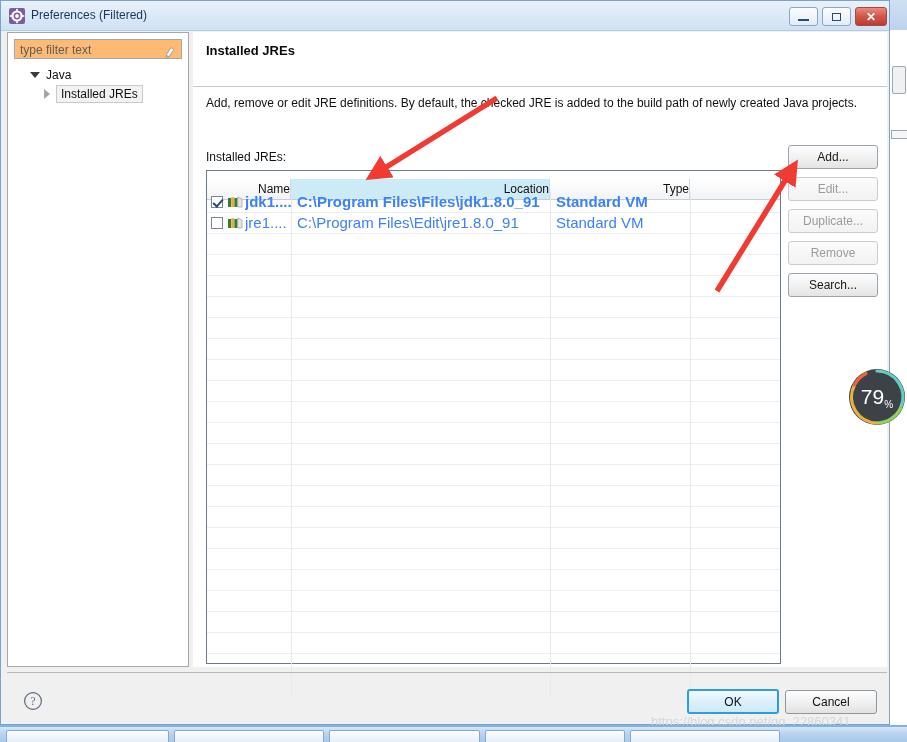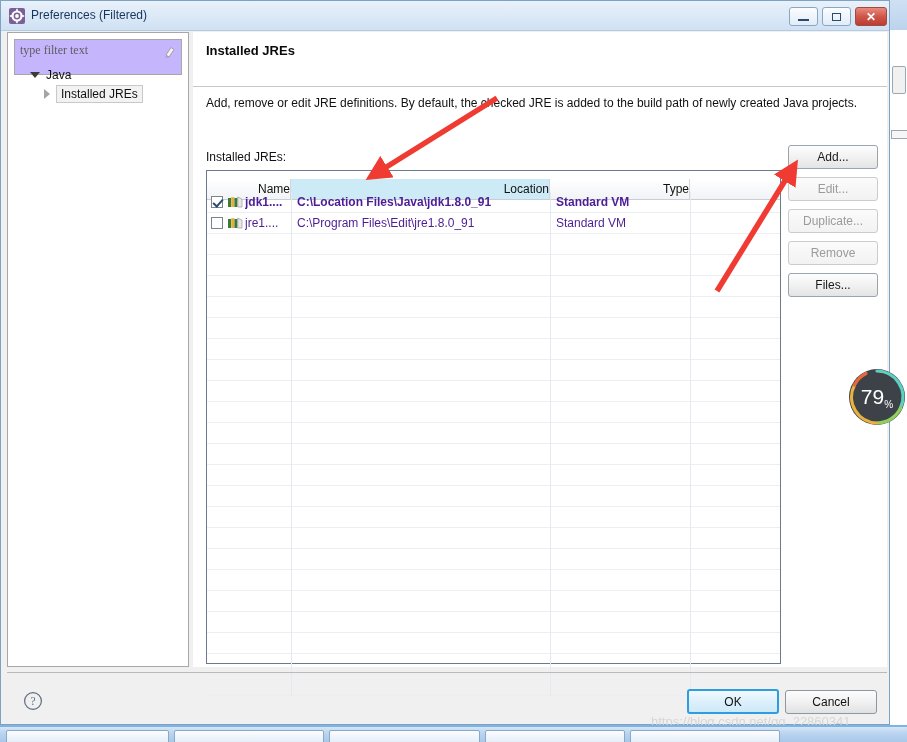--- a/index.html
+++ b/index.html
@@ -90,22 +90,22 @@
   #btn-close .win-glyph { color: #ffffff; font-weight: bold; font-size: 12px; }
   .minbar { width: 11px; height: 2px; background: #2b4a6f; margin-top: 6px; }
   .maxbox { width: 9px; height: 8px; border: 1.5px solid #2b4a6f; }
 
   
   #left-panel {
     position: absolute; left: 6px; top: 31px; width: 182px; height: 635px;
     background: #ffffff; border: 1px solid #a7a7a7;
   }
   #filter-box {
-    position: absolute; left: 6px; top: 6px; width: 168px; height: 36px;
-    background: #c4b5fd; border: 1px solid #a7a7a7; font-family: Liberation Serif, serif;
+    position: absolute; left: 6px; top: 6px; width: 168px; height: 20px;
+    background: #fdba74; border: 1px solid #a7a7a7;
   }
   #filter-placeholder {
     position: absolute; left: 5px; top: 3px;
     font-size: 12px; color: #5e5e5e;
   }
   #filter-clear-icon {
     position: absolute; right: 5px; top: 4px; width: 12px; height: 12px;
   }
   .tree-row {
     position: absolute; height: 18px; display: flex; align-items: center;
@@ -171,21 +171,21 @@
   #th-loc  { left: 84px; width: 259px; }
   #th-type { left: 343px; width: 140px; }
   #th-pad  { left: 483px; width: 90px; border-right: none; }
 
   .trow {
     position: absolute; left: 0; width: 573px; height: 21px;
     border-bottom: 1px solid #eceef1;
   }
   .cell {
     position: absolute; top: 0; height: 20px; line-height: 20px;
-    font-size: 12px; color: #4c1d95; white-space: nowrap; overflow: hidden;
+    font-size: 15px; color: #3b82f6; white-space: nowrap; overflow: hidden;
   }
   .cell.c-name { left: 0; width: 84px; padding-left: 4px; display: flex; align-items: center; }
   .cell.c-loc  { left: 90px; width: 253px; }
   .cell.c-type { left: 349px; width: 134px; }
   .vsep { position: absolute; top: 0; width: 1px; height: 21px; background: #e6e9ed; }
   .trow.bold .cell { font-weight: bold; }
 
   .chk {
     width: 12px; height: 12px; border: 1px solid #7a8591; background: #ffffff;
     display: inline-block; margin-right: 4px; position: relative; flex: none;
@@ -358,21 +358,21 @@
       <div class="cell c-name">
         <span class="chk on"></span>
         <svg class="jre-icon" viewBox="0 0 16 12">
   <rect x="1" y="2" width="3" height="9" fill="#3b7a3b"></rect>
   <rect x="4.2" y="1.2" width="3" height="9.8" fill="#e0b03a"></rect>
   <rect x="7.4" y="2" width="3" height="9" fill="#3b7a3b"></rect>
   <path d="M10.8 1 L15 3.2 L15 11 L10.8 11 Z" fill="#e8e8e8" stroke="#8a8a8a" stroke-width="0.6"></path>
 </svg>
         <span class="name-text">jdk1....</span>
       </div>
-      <div class="cell c-loc">C:\Location Files\Java\jdk1.8.0_91</div>
+      <div class="cell c-loc">C:\Program Files\Files\jdk1.8.0_91</div>
       <div class="cell c-type">Standard VM</div>
     </div>
             <div class="trow" style="top:42px">
       <div class="vsep" style="left:84px"></div>
       <div class="vsep" style="left:343px"></div>
       <div class="vsep" style="left:483px"></div>
       <div class="cell c-name">
         <span class="chk"></span>
         <svg class="jre-icon" viewBox="0 0 16 12">
   <rect x="1" y="2" width="3" height="9" fill="#3b7a3b"></rect>
@@ -507,21 +507,21 @@
         <div class="side-btn disabled" style="top:176px">
       <span>Edit...</span>
     </div>
         <div class="side-btn disabled" style="top:208px">
       <span>Duplicate...</span>
     </div>
         <div class="side-btn disabled" style="top:240px">
       <span>Remove</span>
     </div>
         <div class="side-btn" style="top:272px">
-      <span>Files...</span>
+      <span>Search...</span>
     </div>
       </div>
 
     <div id="footer-rule"></div>
     <span id="help-icon">
       <svg width="20" height="20" viewBox="0 0 20 20">
         <circle cx="10" cy="10" r="8.4" fill="none" stroke="#5c6b80" stroke-width="1.2"></circle>
         <text x="10" y="14.4" font-size="11.5" font-family="Liberation Serif, serif" text-anchor="middle" fill="#5c6b80">?</text>
       </svg>
     </span>

